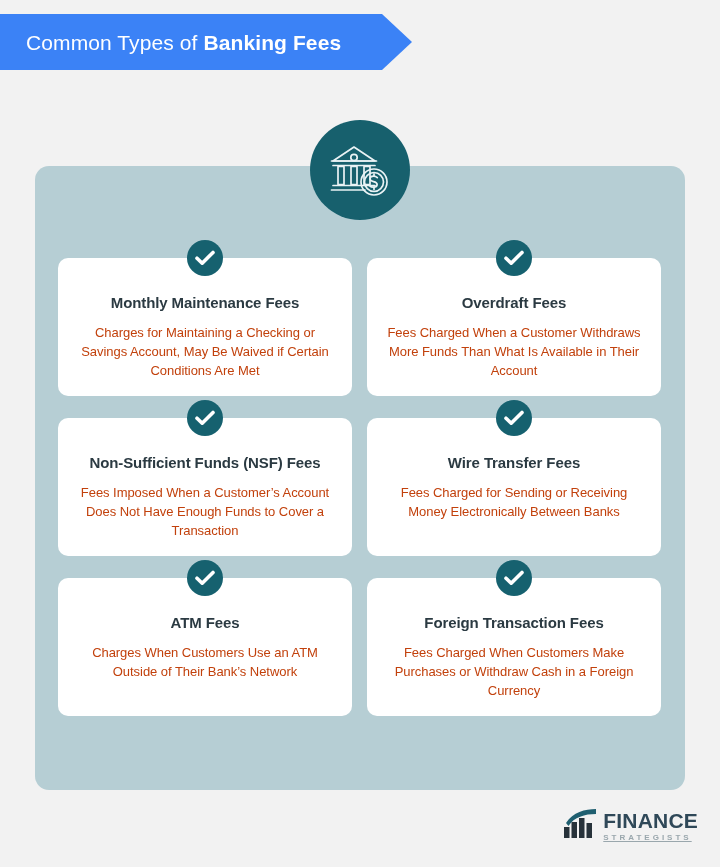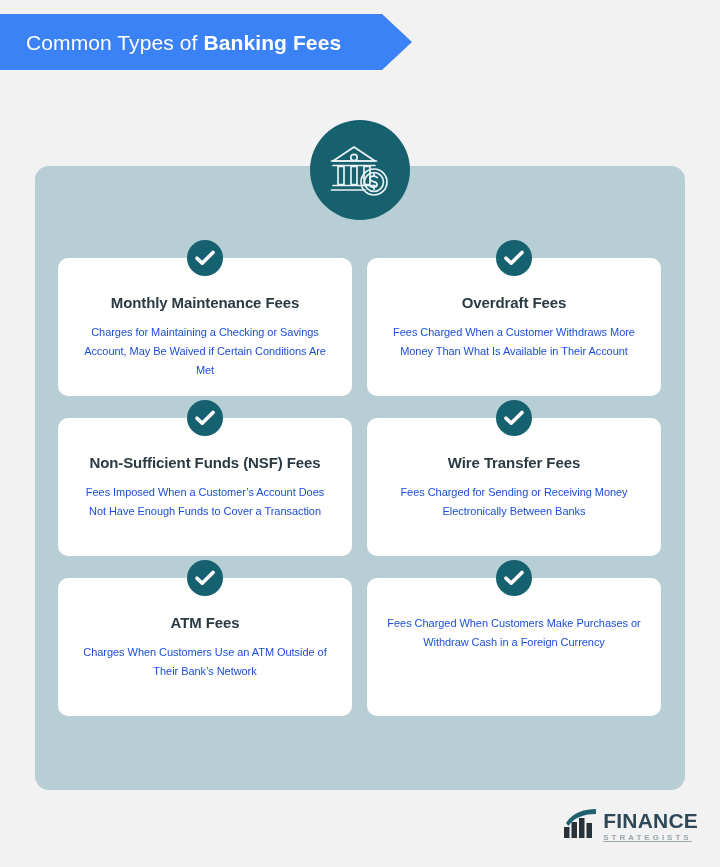--- a/index.html
+++ b/index.html
@@ -109,23 +109,23 @@
   .card-title {
     font-size: 15px;
     font-weight: 700;
     color: #2b3a42;
     line-height: 1.25;
     margin-bottom: 10px;
     letter-spacing: -0.1px;
   }
 
   .card-desc {
-    font-size: 11px;
+    font-size: 13px;
     font-weight: 400;
-    color: #1d4ed8;
+    color: #c2410c;
     line-height: 19px;
     letter-spacing: -0.05px;
   }
 
   
   .footer-logo {
     position: absolute;
     right: 22px;
     top: 806px;
     height: 40px;
@@ -203,21 +203,21 @@
     <div class="card-desc">Charges for Maintaining a Checking or Savings Account, May Be Waived if Certain Conditions Are Met</div>
   </div>
 
   <div class="card">
     <div class="check-badge">
       <svg width="20" height="16" viewBox="0 0 20 16">
           <path d="M2 8.2 L7.2 13.2 L18 2.4" fill="none" stroke="#ffffff" stroke-width="3.6" stroke-linecap="round" stroke-linejoin="round"></path>
         </svg>
     </div>
     <div class="card-title">Overdraft Fees</div>
-    <div class="card-desc">Fees Charged When a Customer Withdraws More Money Than What Is Available in Their Account</div>
+    <div class="card-desc">Fees Charged When a Customer Withdraws More Funds Than What Is Available in Their Account</div>
   </div>
 
   <div class="card">
     <div class="check-badge">
       <svg width="20" height="16" viewBox="0 0 20 16">
           <path d="M2 8.2 L7.2 13.2 L18 2.4" fill="none" stroke="#ffffff" stroke-width="3.6" stroke-linecap="round" stroke-linejoin="round"></path>
         </svg>
     </div>
     <div class="card-title">Non-Sufficient Funds (NSF) Fees</div>
     <div class="card-desc">Fees Imposed When a Customer’s Account Does Not Have Enough Funds to Cover a Transaction</div>
@@ -242,20 +242,21 @@
     <div class="card-title">ATM Fees</div>
     <div class="card-desc">Charges When Customers Use an ATM Outside of Their Bank’s Network</div>
   </div>
 
   <div class="card">
     <div class="check-badge">
       <svg width="20" height="16" viewBox="0 0 20 16">
           <path d="M2 8.2 L7.2 13.2 L18 2.4" fill="none" stroke="#ffffff" stroke-width="3.6" stroke-linecap="round" stroke-linejoin="round"></path>
         </svg>
     </div>
+    <div class="card-title">Foreign Transaction Fees</div>
     <div class="card-desc">Fees Charged When Customers Make Purchases or Withdraw Cash in a Foreign Currency</div>
   </div>
 
 </div>
 
 <div class="footer-logo">
   <span class="logo-mark">
     <svg width="34" height="30" viewBox="0 0 34 30">
       <rect x="1" y="18" width="5.5" height="11" fill="#27323a"></rect>
       <rect x="8.5" y="13" width="5.5" height="16" fill="#27323a"></rect>

